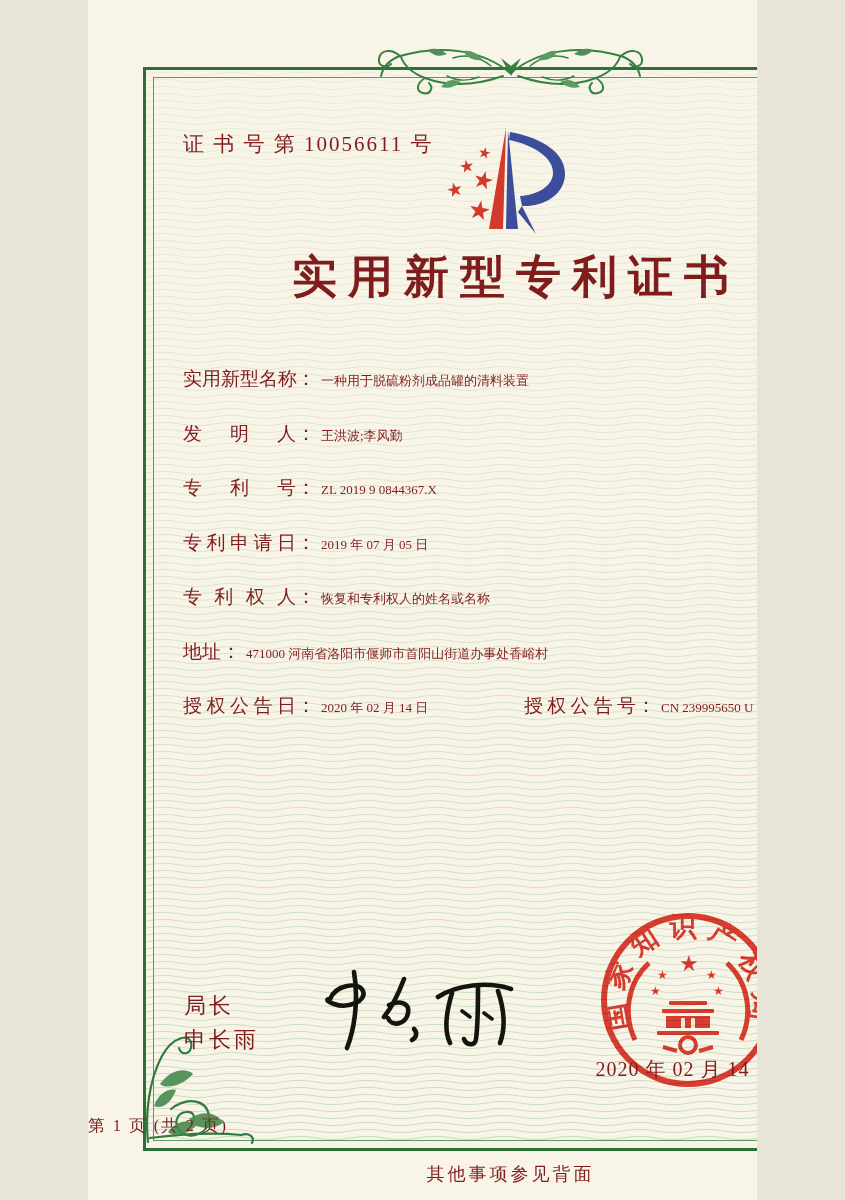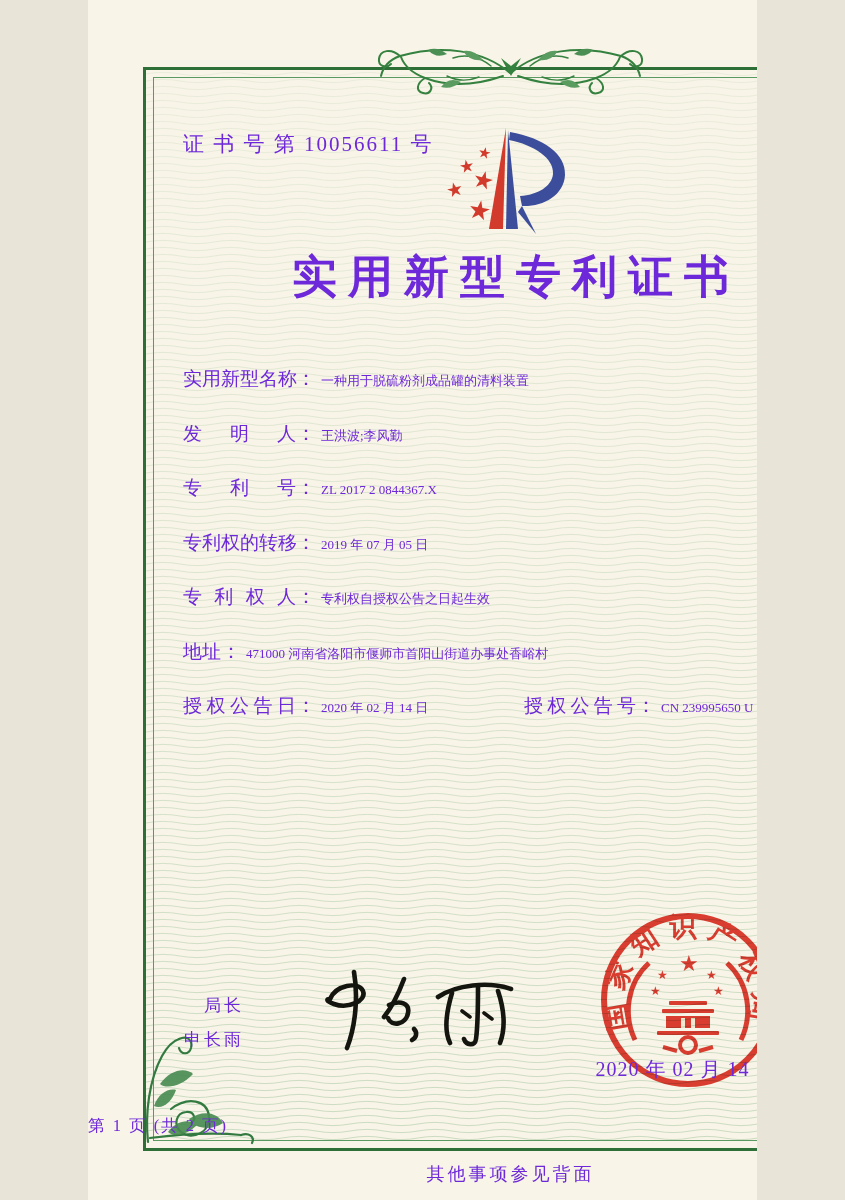--- a/index.html
+++ b/index.html
@@ -1,20 +1,20 @@
 <!DOCTYPE html>
 <html><head>
 <meta charset="utf-8">
 <style>
   html,body{margin:0;padding:0;background:#e8e4d8;}
   .page{
     position:relative; width:669px; height:1200px; margin:0 auto;
     background:#f8f4e7;
     font-family:"Liberation Serif","DejaVu Serif",serif;
-    color:#6d28d9; overflow:hidden;
+    color:#7f1d1d; overflow:hidden;
   }
   
   .frame-outer{position:absolute; left:55px; top:67px; width:733px; height:1078px;
     border:3px solid #2e6f38; box-sizing:content-box;}
   .frame-inner{position:absolute; left:65px; top:77px; width:717px; height:1062px;
     border:1px solid #5a9a62;}
   .waves{position:absolute; left:58px; top:70px; pointer-events:none;}
   .ornament-top{position:absolute; left:282px; top:32px; pointer-events:none;}
   .corner{position:absolute; pointer-events:none;}
   .corner.left{left:52px; top:1022px;}
@@ -32,21 +32,21 @@
   .field-cell{display:flex; align-items:baseline;}
   .field-cell.first{width:333px; flex:none;}
   .f-label{display:inline-block; width:113px; text-align:justify; text-align-last:justify; font-size:19px;}
   .field-cell.second .f-label{width:112px;margin-left:8px;}
   .f-colon{margin-right:5px;}
   .f-value{font-size:13px;}
 
   .paras{position:absolute; left:95px; top:709px; width:670px;}
   .paras p{margin:0; font-size:17.6px; line-height:29.5px; text-align:justify; text-indent:2em;}
 
-  .signer{position:absolute; left:96px; top:989px; font-size:17px; line-height:34px; letter-spacing:3px;text-align:right;}
+  .signer{position:absolute; left:96px; top:989px; font-size:22px; line-height:34px; letter-spacing:3px;}
   .signature{position:absolute; left:226px; top:955px;}
 
   .seal{position:absolute; left:505px; top:905px; mix-blend-mode:multiply;}
   .seal-date{position:absolute; left:500px; top:1056px; width:196px; text-align:center;
     font-size:20px; letter-spacing:1px; white-space:nowrap;}
 
   .page-info{position:absolute; left:0; top:1115px; width:845px; text-align:left;
     font-size:16.5px; letter-spacing:2px;}
   .back-note{position:absolute; left:0; top:1162px; width:845px; text-align:center;
     font-size:18px; letter-spacing:3px;}
@@ -467,35 +467,35 @@
         <span class="field-cell first">
           <span class="f-label">发明人</span>
           <span class="f-colon">：</span>
           <span class="f-value">王洪波;李风勤</span>
         </span>
       </div>
       <div class="field-row">
         <span class="field-cell first">
           <span class="f-label">专利号</span>
           <span class="f-colon">：</span>
-          <span class="f-value">ZL 2017 2 0844367.X</span>
-        </span>
-      </div>
-      <div class="field-row">
-        <span class="field-cell first">
-          <span class="f-label">专利权的转移</span>
+          <span class="f-value">ZL 2019 9 0844367.X</span>
+        </span>
+      </div>
+      <div class="field-row">
+        <span class="field-cell first">
+          <span class="f-label">专利申请日</span>
           <span class="f-colon">：</span>
           <span class="f-value">2019 年 07 月 05 日</span>
         </span>
       </div>
       <div class="field-row">
         <span class="field-cell first">
           <span class="f-label">专利权人</span>
           <span class="f-colon">：</span>
-          <span class="f-value">专利权自授权公告之日起生效</span>
+          <span class="f-value">恢复和专利权人的姓名或名称</span>
         </span>
       </div>
       <div class="field-row">
         <span class="field-cell first">
           <span class="f-label">地址</span>
           <span class="f-colon">：</span>
           <span class="f-value">471000 河南省洛阳市偃师市首阳山街道办事处香峪村</span>
         </span>
       </div>
       <div class="field-row">

